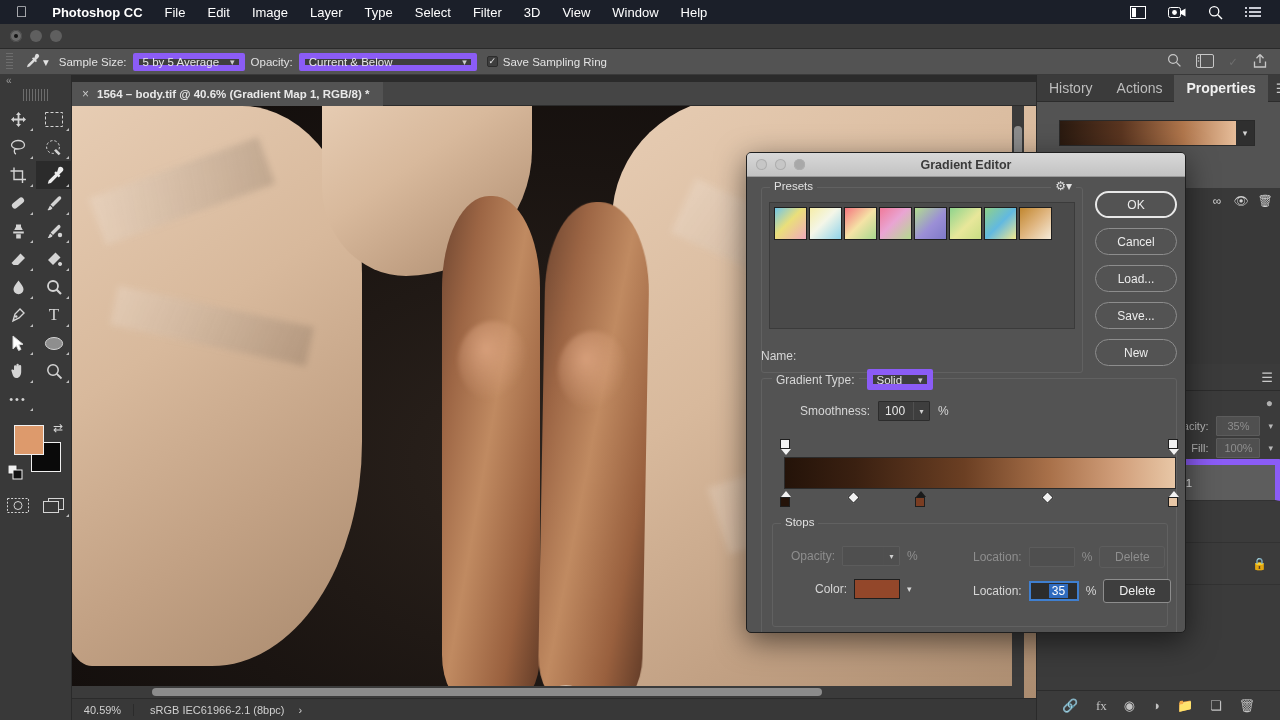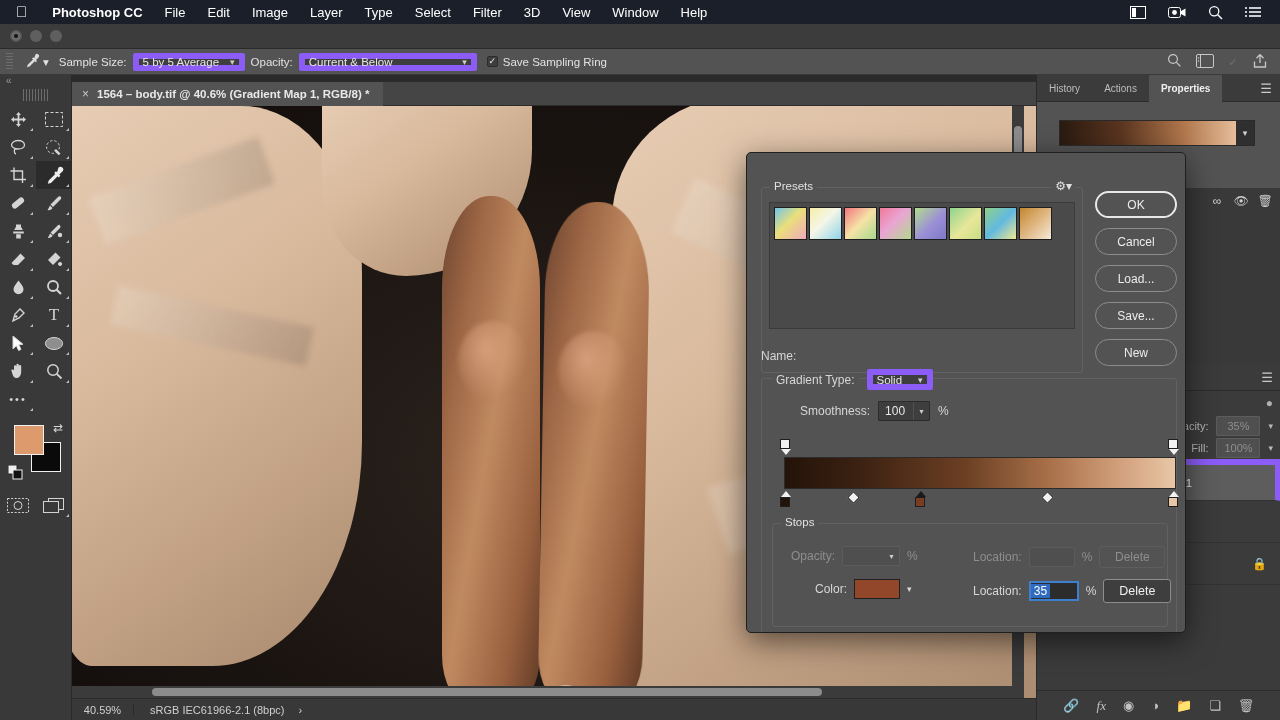--- a/index.html
+++ b/index.html
@@ -147,21 +147,21 @@
     display:flex; align-items:center; font-size:11px; color:#cfcfcf;
   }
   #statusbar .zoom{width:62px;text-align:center;border-right:1px solid #2b2b2b;}
   #statusbar .prof{padding-left:16px; display:flex; gap:14px; align-items:center;}
   
   #right { position:absolute; right:0; top:75px; width:244px; height:645px; background:#393939;
     border-left:1px solid #2a2a2a; }
   .panel-tabs { display:flex; align-items:center; height:27px; background:#3b3b3b;
     border-bottom:1px solid #2c2c2c; }
   .ptab { padding:0 12px; height:27px; display:flex; align-items:center;
-    font-size:10px; color:#bdbdbd; }
+    font-size:14px; color:#bdbdbd; }
   .ptab.active { background:#535353; color:#f0f0f0; font-weight:bold; }
   .pmenu { margin-left:auto; padding:0 8px; color:#c9c9c9; font-size:13px; }
   .propshead { display:flex; align-items:center; gap:8px; height:28px; padding:0 10px; background:#535353;}
   .gm-thumb { width:20px;height:20px;border:1px solid #1f1f1f;
     background:linear-gradient(to right,#111,#fff); }
   .gm-mask { width:20px;height:20px;background:#dcdcdc;border:1px solid #1f1f1f;
     display:flex;align-items:center;justify-content:center;}
   .gm-mask span{width:9px;height:9px;border-radius:50%;background:#3a3a3a;}
   .propsbody { background:#535353; height:86px; position:relative; }
   .grad-preview { position:absolute; left:22px; top:18px; width:196px; height:26px;
@@ -249,21 +249,21 @@
   .stoprow { position:absolute; display:flex; align-items:center; }
   .dim { color:#8e8e8e; }
   .dimfield { background:#4f4f4f; border:1px solid #5c5c5c; height:20px; width:46px;
      border-radius:1px; display:flex; align-items:center;}
   .dimbtn { border:1px solid #5d5d5d; border-radius:3px; height:22px; width:66px;
      display:flex;align-items:center;justify-content:center;color:#8e8e8e;font-size:12px;background:#535353;}
   .actbtn { border:1px solid #8d8d8d; border-radius:3px; height:24px; width:68px;
      display:flex;align-items:center;justify-content:center;color:#f0f0f0;font-size:12.5px;background:#3e3e3e;}
   .colorsw { width:46px;height:20px;border:1px solid #1f1f1f; }
   .locfield { width:50px;height:20px;border:2px solid #3f7fd0;background:#2c2c2c;
-     display:flex;align-items:center;padding:0 0; }
+     display:flex;align-items:center;padding:0 18px; }
   .locfield .hl{background:#2f6bbf;color:#fff;font-size:12px;padding:0 3px;}
 </style>
 </head>
 <body>
 
 <div id="macbar">
   <div class="apple"></div>
   <div class="mi bold">Photoshop CC</div>
   <div class="mi">File</div>
   <div class="mi">Edit</div>
@@ -628,31 +628,39 @@
       <span style="font-size:11.5px">Shift</span>
     </div>
     <div class="layerrow">
       <span class="eye">◉</span>
       <span class="lthumb"></span>
       <span style="font-size:11.5px">Background</span>
       <span style="margin-left:auto;padding-right:8px;font-size:12px">🔒</span>
     </div>
     <div class="layers-footer">
       <span>🔗</span>
-      <span style="font-family:'Liberation Serif',serif;font-style:italic">fx</span>
+      <span style="font-family:'Liberation Serif',serif;">fx</span>
       <span>◉</span>
       <span>◑</span>
       <span>📁</span>
       <span>❏</span>
       <span>🗑</span>
     </div>
   </div>
 </div>
 
 <div id="dlg">
+  <div class="titlebar">
+    <div class="lights">
+      <div class="lt"></div>
+      <div class="lt"></div>
+      <div class="lt g"></div>
+    </div>
+    <div class="t">Gradient Editor</div>
+  </div>
 
   <div class="group" id="presets">
     <div class="glabel">Presets</div>
     <div class="gear">⚙▾</div>
     <div id="presetwell">
       <div class="swrow">
         <div class="sw" style="background:linear-gradient(135deg,#6fc5e8 0%,#eadf7a 45%,#f0a9bd 100%)"></div>
         <div class="sw" style="background:linear-gradient(135deg,#f6eda8 0%,#f4f6e8 45%,#8fd3ea 100%)"></div>
         <div class="sw" style="background:linear-gradient(135deg,#f4767f 0%,#f5e3a6 50%,#a7d88e 100%)"></div>
         <div class="sw" style="background:linear-gradient(135deg,#f07a9a 0%,#e9a5d3 45%,#b3d98e 100%)"></div>

